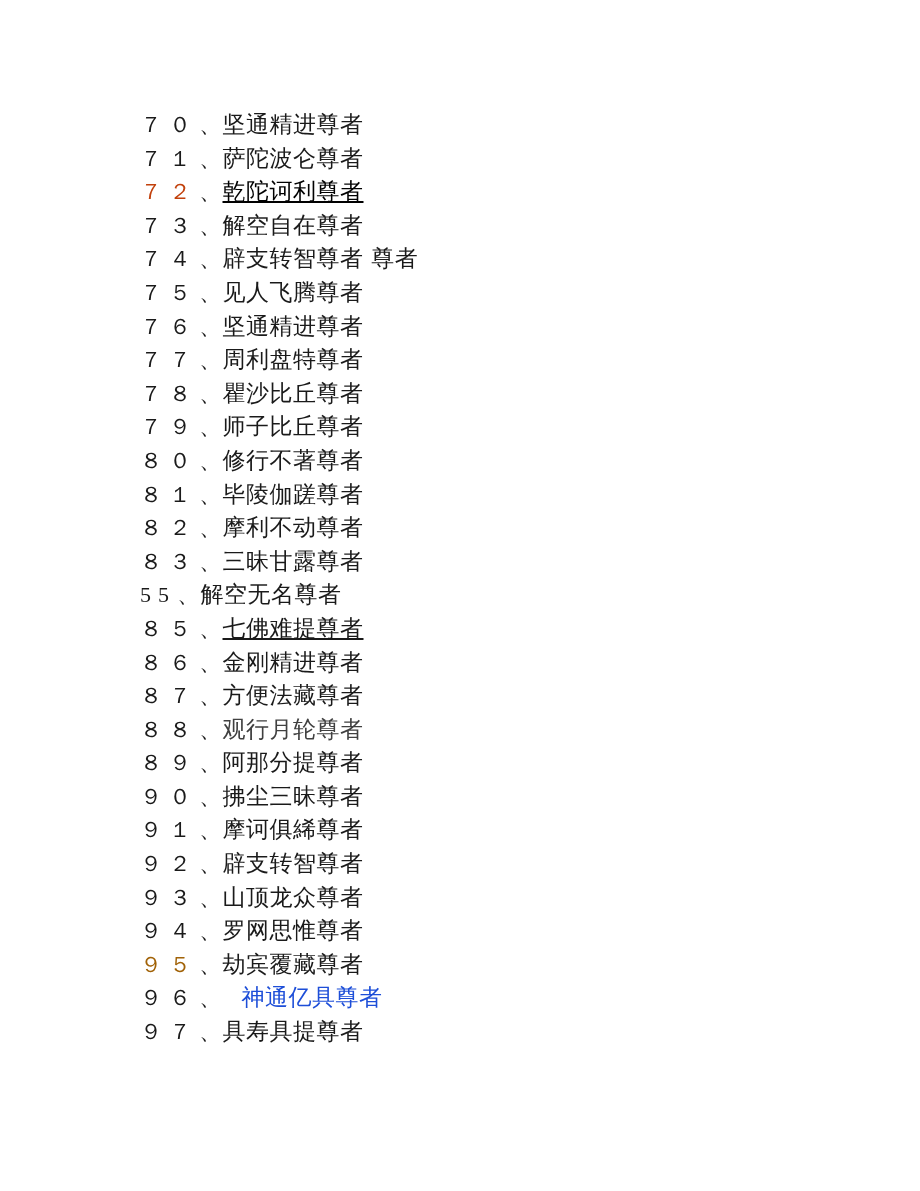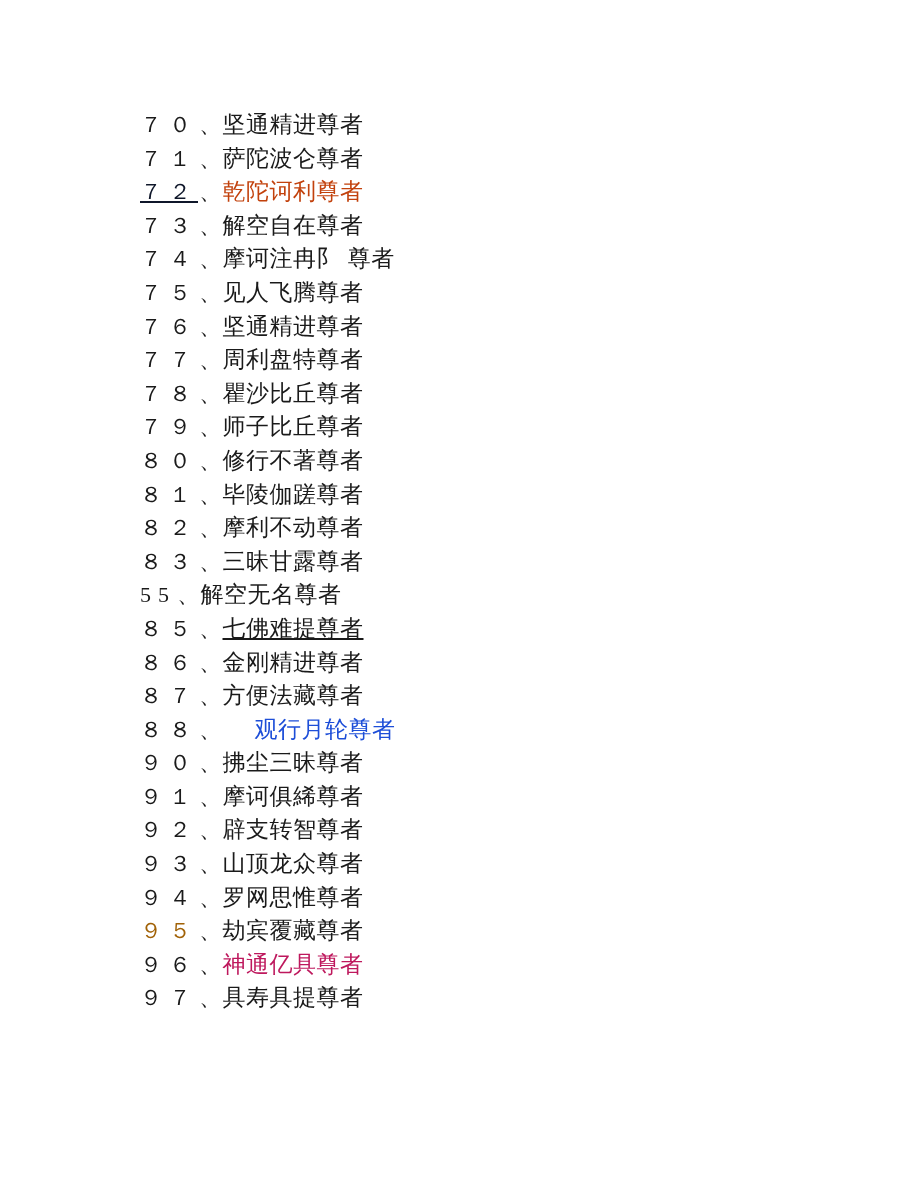--- a/index.html
+++ b/index.html
@@ -55,39 +55,40 @@
     margin-left: 1px;
   }
 </style>
 </head>
 <body>
 
 <div class="page" style="background: rgb(255, 255, 255);">
   <div class="doc-body">
       <div class="doc-line"><span class="line-index" style="color: rgb(26, 26, 26);">７０</span><span class="line-mark" style="color: rgb(26, 26, 26);">、</span><span class="line-name" style="color: rgb(26, 26, 26);">坚通精进尊者</span></div>
       <div class="doc-line"><span class="line-index" style="color: rgb(26, 26, 26);">７１</span><span class="line-mark" style="color: rgb(26, 26, 26);">、</span><span class="line-name" style="color: rgb(26, 26, 26);">萨陀波仑尊者</span></div>
-      <div class="doc-line"><span class="line-index" style="color: #0f172a; text-decoration: underline;">７２</span><span class="line-mark" style="color: rgb(26, 26, 26);">、</span><span class="line-name" style="color: #c2410c;">乾陀诃利尊者</span></div>
+      <div class="doc-line"><span class="line-index" style="color: #c2410c;">７２</span><span class="line-mark" style="color: rgb(26, 26, 26);">、</span><span class="line-name" style="color: #000000; text-decoration: underline;">乾陀诃利尊者</span></div>
       <div class="doc-line"><span class="line-index" style="color: rgb(26, 26, 26);">７３</span><span class="line-mark" style="color: rgb(26, 26, 26);">、</span><span class="line-name" style="color: rgb(26, 26, 26);">解空自在尊者</span></div>
-      <div class="doc-line"><span class="line-index" style="color: rgb(26, 26, 26);">７４</span><span class="line-mark" style="color: rgb(26, 26, 26);">、</span><span class="line-name" style="color: rgb(26, 26, 26);">摩诃注冉阝 尊者</span></div>
+      <div class="doc-line"><span class="line-index" style="color: rgb(26, 26, 26);">７４</span><span class="line-mark" style="color: rgb(26, 26, 26);">、</span><span class="line-name" style="color: rgb(26, 26, 26);">辟支转智尊者 尊者</span></div>
       <div class="doc-line"><span class="line-index" style="color: rgb(26, 26, 26);">７５</span><span class="line-mark" style="color: rgb(26, 26, 26);">、</span><span class="line-name" style="color: rgb(26, 26, 26);">见人飞腾尊者</span></div>
       <div class="doc-line"><span class="line-index" style="color: rgb(26, 26, 26);">７６</span><span class="line-mark" style="color: rgb(26, 26, 26);">、</span><span class="line-name" style="color: rgb(26, 26, 26);">坚通精进尊者</span></div>
       <div class="doc-line"><span class="line-index" style="color: rgb(26, 26, 26);">７７</span><span class="line-mark" style="color: rgb(26, 26, 26);">、</span><span class="line-name" style="color: rgb(26, 26, 26);">周利盘特尊者</span></div>
       <div class="doc-line"><span class="line-index" style="color: rgb(26, 26, 26);">７８</span><span class="line-mark" style="color: rgb(26, 26, 26);">、</span><span class="line-name" style="color: rgb(26, 26, 26);">瞿沙比丘尊者</span></div>
       <div class="doc-line"><span class="line-index" style="color: rgb(26, 26, 26);">７９</span><span class="line-mark" style="color: rgb(26, 26, 26);">、</span><span class="line-name" style="color: rgb(26, 26, 26);">师子比丘尊者</span></div>
       <div class="doc-line"><span class="line-index" style="color: rgb(26, 26, 26);">８０</span><span class="line-mark" style="color: rgb(26, 26, 26);">、</span><span class="line-name" style="color: rgb(26, 26, 26);">修行不著尊者</span></div>
       <div class="doc-line"><span class="line-index" style="color: rgb(26, 26, 26);">８１</span><span class="line-mark" style="color: rgb(26, 26, 26);">、</span><span class="line-name" style="color: rgb(26, 26, 26);">毕陵伽蹉尊者</span></div>
       <div class="doc-line"><span class="line-index" style="color: rgb(26, 26, 26);">８２</span><span class="line-mark" style="color: rgb(26, 26, 26);">、</span><span class="line-name" style="color: rgb(26, 26, 26);">摩利不动尊者</span></div>
       <div class="doc-line"><span class="line-index" style="color: rgb(26, 26, 26);">８３</span><span class="line-mark" style="color: rgb(26, 26, 26);">、</span><span class="line-name" style="color: rgb(26, 26, 26); text-align: center;">三昧甘露尊者</span></div>
       <div class="doc-line"><span class="line-index" style="color: rgb(26, 26, 26);">55</span><span class="line-mark" style="color: rgb(26, 26, 26);">、</span><span class="line-name" style="color: rgb(26, 26, 26);">解空无名尊者</span></div>
       <div class="doc-line"><span class="line-index" style="color: rgb(26, 26, 26);">８５</span><span class="line-mark" style="color: rgb(26, 26, 26);">、</span><span class="line-name" style="color: rgb(26, 26, 26); text-decoration: underline;">七佛难提尊者</span></div>
       <div class="doc-line"><span class="line-index" style="color: rgb(26, 26, 26);">８６</span><span class="line-mark" style="color: rgb(26, 26, 26);">、</span><span class="line-name" style="color: rgb(26, 26, 26);">金刚精进尊者</span></div>
       <div class="doc-line"><span class="line-index" style="color: rgb(26, 26, 26);">８７</span><span class="line-mark" style="color: rgb(26, 26, 26);">、</span><span class="line-name" style="color: rgb(26, 26, 26);">方便法藏尊者</span></div>
-      <div class="doc-line"><span class="line-index" style="color: rgb(26, 26, 26);">８８</span><span class="line-mark" style="color: rgb(26, 26, 26);">、</span><span class="line-name" style="color: #1d4ed8; margin-left: 32px;">观行月轮尊者</span></div>
+      <div class="doc-line"><span class="line-index" style="color: rgb(26, 26, 26);">８８</span><span class="line-mark" style="color: rgb(26, 26, 26);">、</span><span class="line-name" style="color: #404040;">观行月轮尊者</span></div>
+      <div class="doc-line"><span class="line-index" style="color: rgb(26, 26, 26);">８９</span><span class="line-mark" style="color: rgb(26, 26, 26);">、</span><span class="line-name" style="color: rgb(26, 26, 26);">阿那分提尊者</span></div>
       <div class="doc-line"><span class="line-index" style="color: rgb(26, 26, 26);">９０</span><span class="line-mark" style="color: rgb(26, 26, 26);">、</span><span class="line-name" style="color: rgb(26, 26, 26);">拂尘三昧尊者</span></div>
       <div class="doc-line"><span class="line-index" style="color: rgb(26, 26, 26);">９１</span><span class="line-mark" style="color: rgb(26, 26, 26);">、</span><span class="line-name" style="color: rgb(26, 26, 26);">摩诃俱絺尊者</span></div>
       <div class="doc-line"><span class="line-index" style="color: rgb(26, 26, 26);">９２</span><span class="line-mark" style="color: rgb(26, 26, 26);">、</span><span class="line-name" style="color: rgb(26, 26, 26);">辟支转智尊者</span></div>
       <div class="doc-line"><span class="line-index" style="color: rgb(26, 26, 26);">９３</span><span class="line-mark" style="color: rgb(26, 26, 26);">、</span><span class="line-name" style="color: rgb(26, 26, 26);">山顶龙众尊者</span></div>
       <div class="doc-line"><span class="line-index" style="color: rgb(26, 26, 26);">９４</span><span class="line-mark" style="color: rgb(26, 26, 26);">、</span><span class="line-name" style="color: rgb(26, 26, 26);">罗网思惟尊者</span></div>
       <div class="doc-line"><span class="line-index" style="color: #a16207; font-family: Liberation Mono, monospace;">９５</span><span class="line-mark" style="color: rgb(26, 26, 26);">、</span><span class="line-name" style="color: rgb(26, 26, 26);">劫宾覆藏尊者</span></div>
-      <div class="doc-line"><span class="line-index" style="color: rgb(26, 26, 26);">９６</span><span class="line-mark" style="color: rgb(26, 26, 26);">、</span><span class="line-name" style="color: #be185d;">神通亿具尊者</span></div>
+      <div class="doc-line"><span class="line-index" style="color: rgb(26, 26, 26);">９６</span><span class="line-mark" style="color: rgb(26, 26, 26);">、</span><span class="line-name" style="color: #1d4ed8; margin-left: 19px;">神通亿具尊者</span></div>
       <div class="doc-line"><span class="line-index" style="color: rgb(26, 26, 26);">９７</span><span class="line-mark" style="color: rgb(26, 26, 26);">、</span><span class="line-name" style="color: rgb(26, 26, 26);">具寿具提尊者</span></div>
     </div>
 </div>
 
 </body></html>

